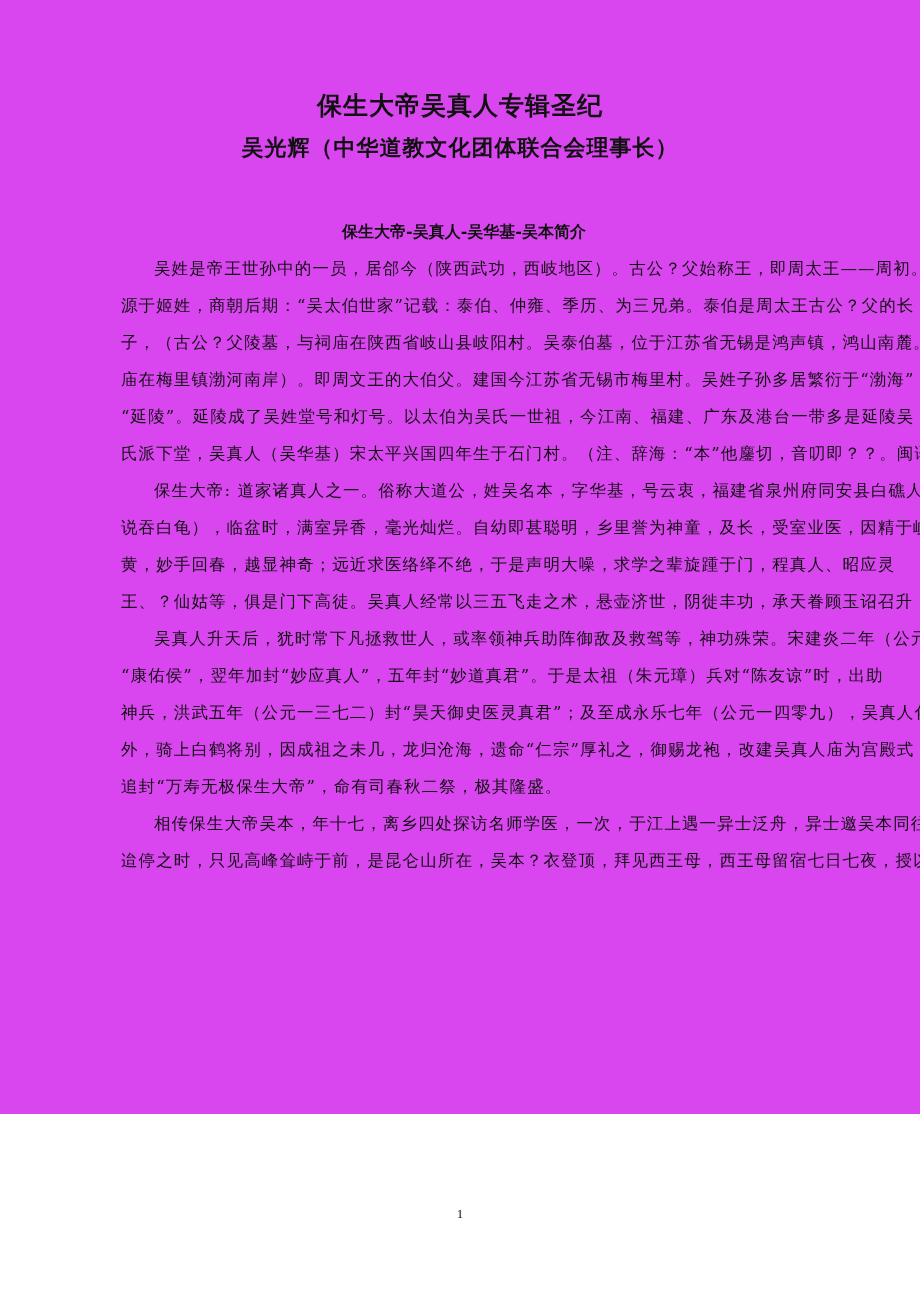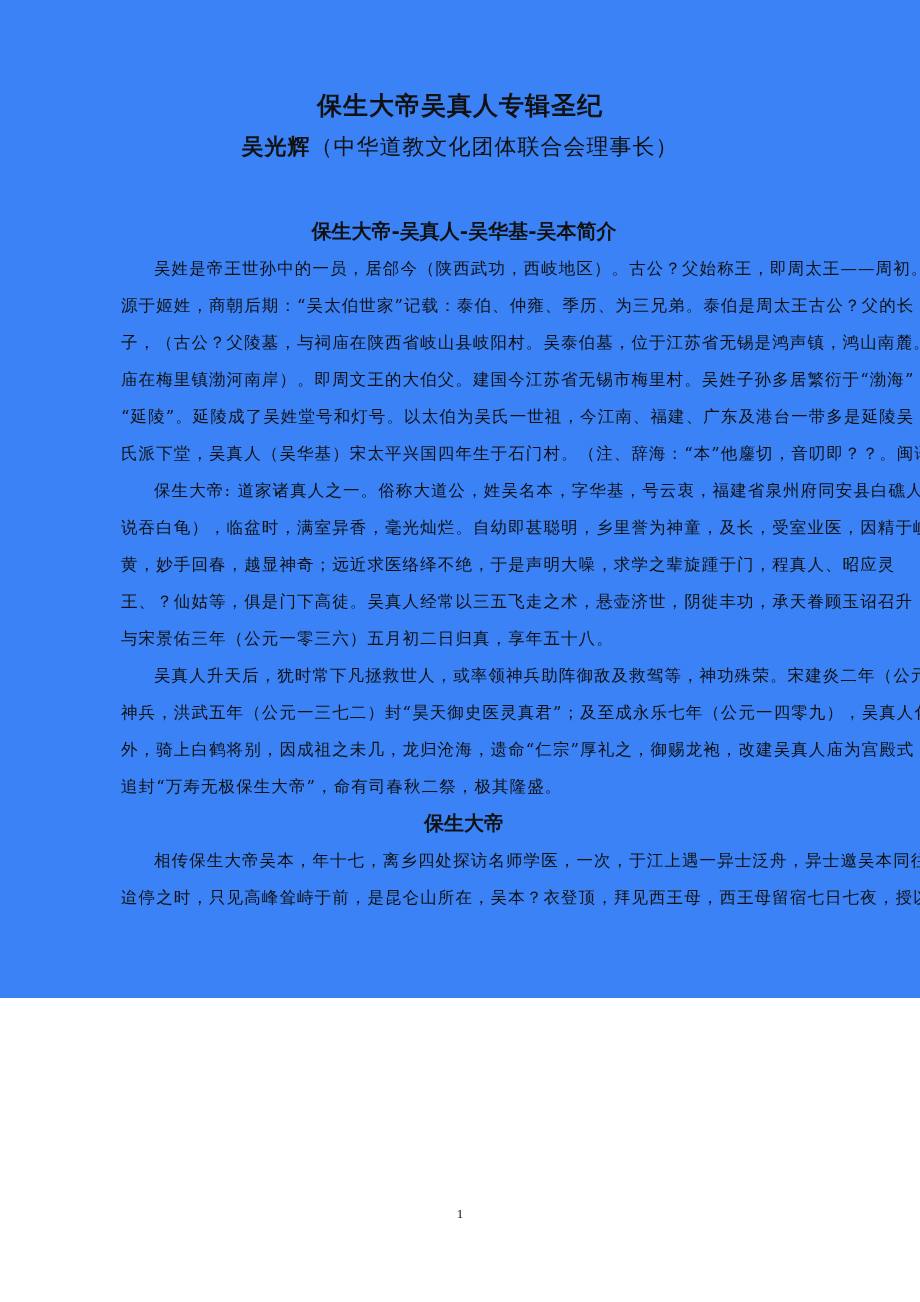--- a/index.html
+++ b/index.html
@@ -12,22 +12,22 @@
       height: 1302px;
       position: relative;
       overflow: hidden;
       font-family: "DejaVu Serif", "Liberation Serif", serif;
       color: #111111;
     }
     .page {
       position: absolute;
       left: 0; top: 0;
       width: 920px;
-      height: 998px;
-      background: #3b82f6;
+      height: 1114px;
+      background: #d946ef;
     }
     .title {
       position: absolute;
       left: 0; width: 920px;
       top: 90px;
       text-align: center;
       font-family: "DejaVu Sans", "Liberation Sans", sans-serif;
       font-weight: bold;
       font-size: 25px;
       line-height: 32px;
@@ -42,35 +42,35 @@
       line-height: 30px;
       letter-spacing: 1px;
     }
     .subtitle .author {
       font-family: "DejaVu Sans", "Liberation Sans", sans-serif;
       font-weight: bold;
       margin-top: 44px;
     }
     .subtitle .affil {
       font-family: "DejaVu Serif", "Liberation Serif", serif;
-      font-weight: normal;
+      font-weight: bold;
     }
     .body {
       position: absolute;
       left: 88px;
       top: 213px;
       width: 752px;
       font-size: 16.5px;
       line-height: 37px;
     }
     .section-heading {
       text-align: center;
       font-family: "DejaVu Sans", "Liberation Sans", sans-serif;
       font-weight: bold;
-      font-size: 20px;
+      font-size: 16px;
       height: 37px;
       line-height: 37px;
       margin: 0;
     }
     .para {
       margin: 0;
       text-align: justify;
       text-indent: 2em;
       letter-spacing: 1.1px;
       white-space: normal;
@@ -122,31 +122,30 @@
       <span class="line">庙在梅里镇渤河南岸）。即周文王的大伯父。建国今江苏省无锡市梅里村。吴姓子孙多居繁衍于“渤海”</span>
       <span class="line">“延陵”。延陵成了吴姓堂号和灯号。以太伯为吴氏一世祖，今江南、福建、广东及港台一带多是延陵吴</span>
       <span class="line">氏派下堂，吴真人（吴华基）宋太平兴国四年生于石门村。（注、辞海：“本”他鏖切，音叨即？？。闽语</span>
     </div>
 
     <div class="para">
       <span class="line first">保生大帝: 道家诸真人之一。俗称大道公，姓吴名本，字华基，号云衷，福建省泉州府同安县白礁人，</span>
       <span class="line">说吞白龟），临盆时，满室异香，毫光灿烂。自幼即甚聪明，乡里誉为神童，及长，受室业医，因精于岐</span>
       <span class="line">黄，妙手回春，越显神奇；远近求医络绎不绝，于是声明大噪，求学之辈旋踵于门，程真人、昭应灵</span>
       <span class="line">王、？仙姑等，俱是门下高徒。吴真人经常以三五飞走之术，悬壶济世，阴徙丰功，承天眷顾玉诏召升，</span>
-      <span class="line last">与宋景佑三年（公元一零三六）五月初二日归真，享年五十八。</span>
     </div>
 
     <div class="para">
       <span class="line first">吴真人升天后，犹时常下凡拯救世人，或率领神兵助阵御敌及救驾等，神功殊荣。宋建炎二年（公元</span>
+      <span class="line">“康佑侯”，翌年加封“妙应真人”，五年封“妙道真君”。于是太祖（朱元璋）兵对“陈友谅”时，出助</span>
       <span class="line">神兵，洪武五年（公元一三七二）封“昊天御史医灵真君”；及至成永乐七年（公元一四零九），吴真人化</span>
       <span class="line">外，骑上白鹤将别，因成祖之未几，龙归沧海，遗命“仁宗”厚礼之，御赐龙袍，改建吴真人庙为宫殿式，</span>
       <span class="line last">追封“万寿无极保生大帝”，命有司春秋二祭，极其隆盛。</span>
     </div>
 
-    <div class="section-heading">保生大帝</div>
 
     <div class="para">
       <span class="line first">相传保生大帝吴本，年十七，离乡四处探访名师学医，一次，于江上遇一异士泛舟，异士邀吴本同往，</span>
       <span class="line">迨停之时，只见高峰耸峙于前，是昆仑山所在，吴本？衣登顶，拜见西王母，西王母留宿七日七夜，授以</span>
     </div>
 
   </div>
 
   <div class="page-number">1</div>
 

